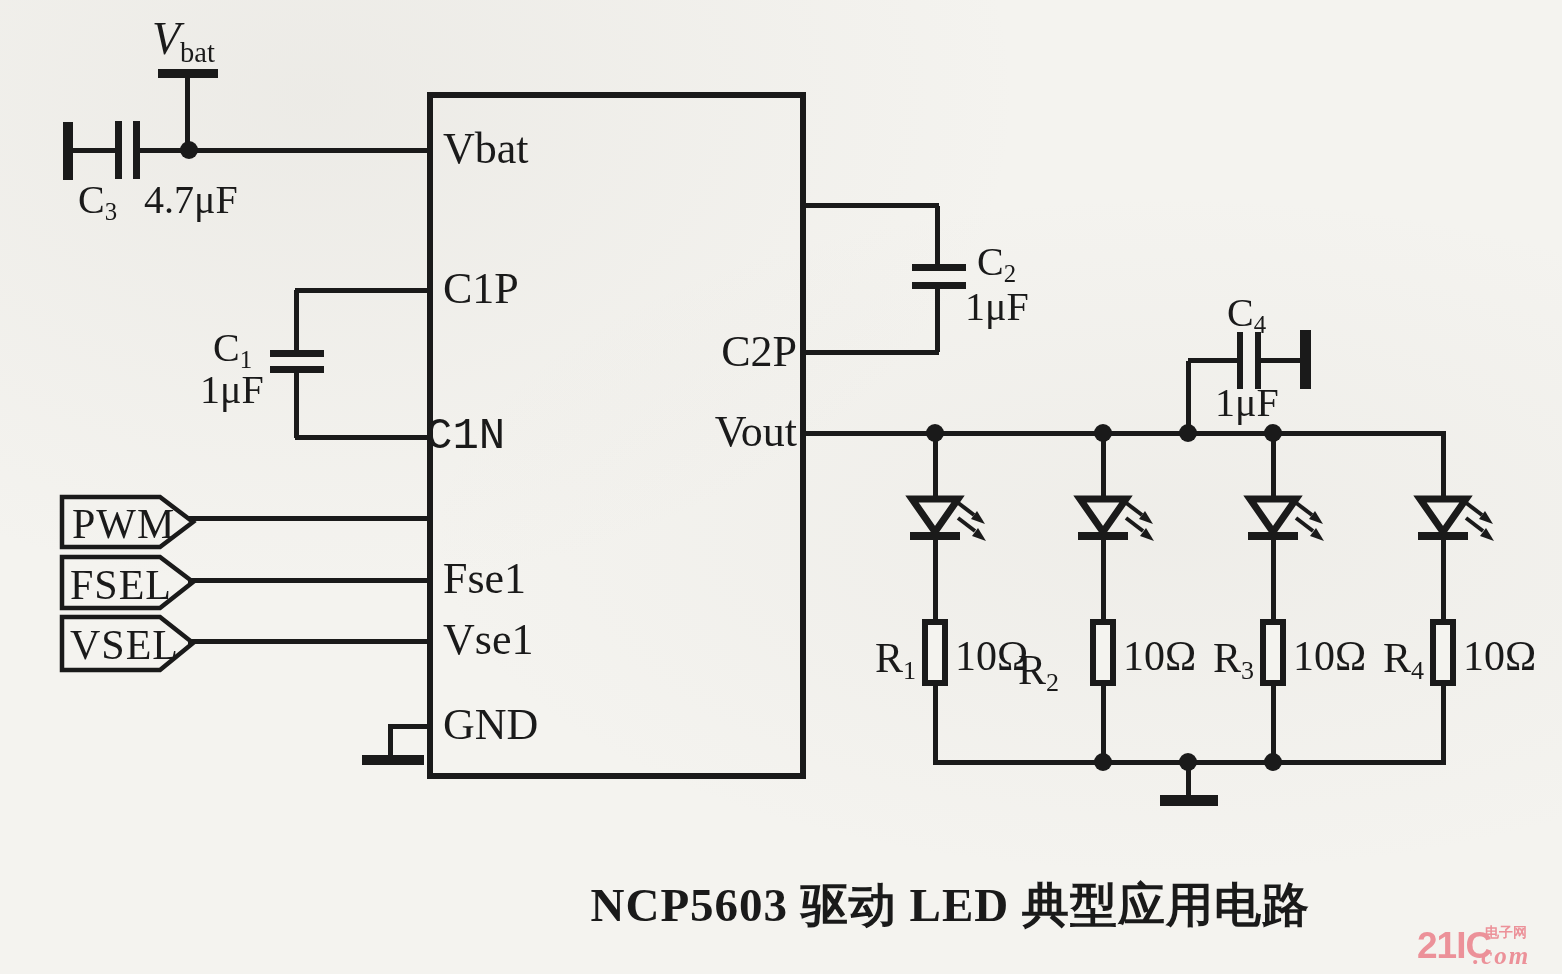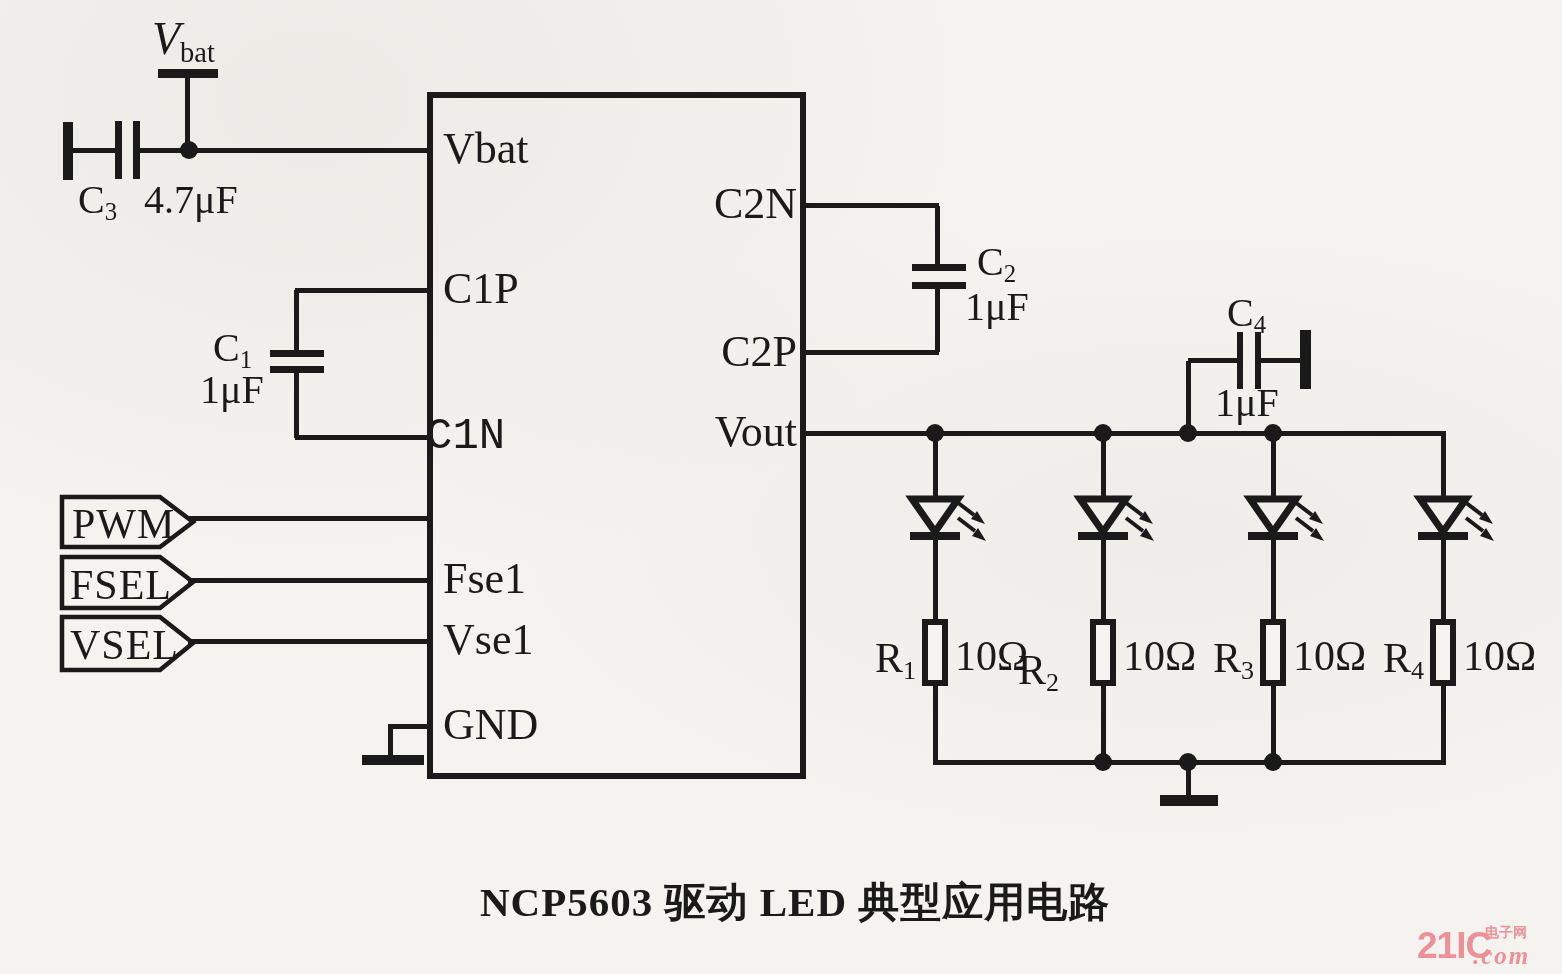--- a/index.html
+++ b/index.html
@@ -18,21 +18,21 @@
   .dot{position:absolute;width:18px;height:18px;border-radius:50%;background:#1a1a1a;}
   .lbl{position:absolute;white-space:nowrap;line-height:1;}
   .pin{font-size:44px;}
   .cap{font-size:40px;}
   .res{font-size:42px;}
   .flagtxt{font-size:42px;letter-spacing:1px;}
   sub.s{font-size:.62em;vertical-align:-0.28em;line-height:0;}
   .resistor{position:absolute;width:26px;height:67px;border:6px solid #1a1a1a;background:#f4f3ef;box-sizing:border-box;}
   #shapes{position:absolute;left:0;top:0;}
   .icbox{position:absolute;left:427px;top:92px;width:379px;height:687px;border:6px solid #1a1a1a;box-sizing:border-box;background:transparent;}
-  .title{font-size:41px;font-weight:bold;text-align:left;letter-spacing:1px;}
+  .title{font-size:47px;font-weight:bold;text-align:right;letter-spacing:1px;}
   .wm{position:absolute;color:#ec9199;}
   .wm-brand{font-family:"Liberation Sans","DejaVu Sans",sans-serif;font-weight:bold;font-size:37px;letter-spacing:-1px;line-height:1;}
   .wm-cn{font-size:14px;font-weight:bold;line-height:1;}
   .wm-com{font-style:italic;font-weight:bold;font-size:25px;line-height:1;letter-spacing:2px;}
 </style>
 </head>
 <body>
 
 <div id="canvas">
 
@@ -51,21 +51,20 @@
 
   <div class="icbox"></div>
 
   <div class="lbl pin" style="left:443px;top:127px;">Vbat</div>
   <div class="lbl pin" style="left:443px;top:267px;">C1P</div>
   <div class="lbl pin" style="left:426px;top:414px;font-family:Liberation Mono, monospace;">C1N</div>
   <div class="lbl pin" style="left:443px;top:557px;">Fse1</div>
   <div class="lbl pin" style="left:443px;top:618px;">Vse1</div>
   <div class="lbl pin" style="left:443px;top:703px;">GND</div>
 
-  <div class="lbl pin" style="left:600px;top:182px;width:197px;text-align:right;">C2N</div>
   <div class="lbl pin" style="left:600px;top:330px;width:197px;text-align:right;">C2P</div>
   <div class="lbl pin" style="left:600px;top:410px;width:197px;text-align:right;">Vout</div>
 
   <div class="w" style="left:295px;top:288px;width:132px;height:5px;"></div>
   <div class="w" style="left:294px;top:290px;width:5px;height:63px;"></div>
   <div class="w" style="left:270px;top:350px;width:54px;height:7px;"></div>
   <div class="w" style="left:270px;top:366px;width:54px;height:7px;"></div>
   <div class="w" style="left:294px;top:372px;width:5px;height:66px;"></div>
   <div class="w" style="left:295px;top:435px;width:132px;height:5px;"></div>
   <div class="lbl cap" style="left:213px;top:328px;"><span>C</span><sub class="s">1</sub></div>

